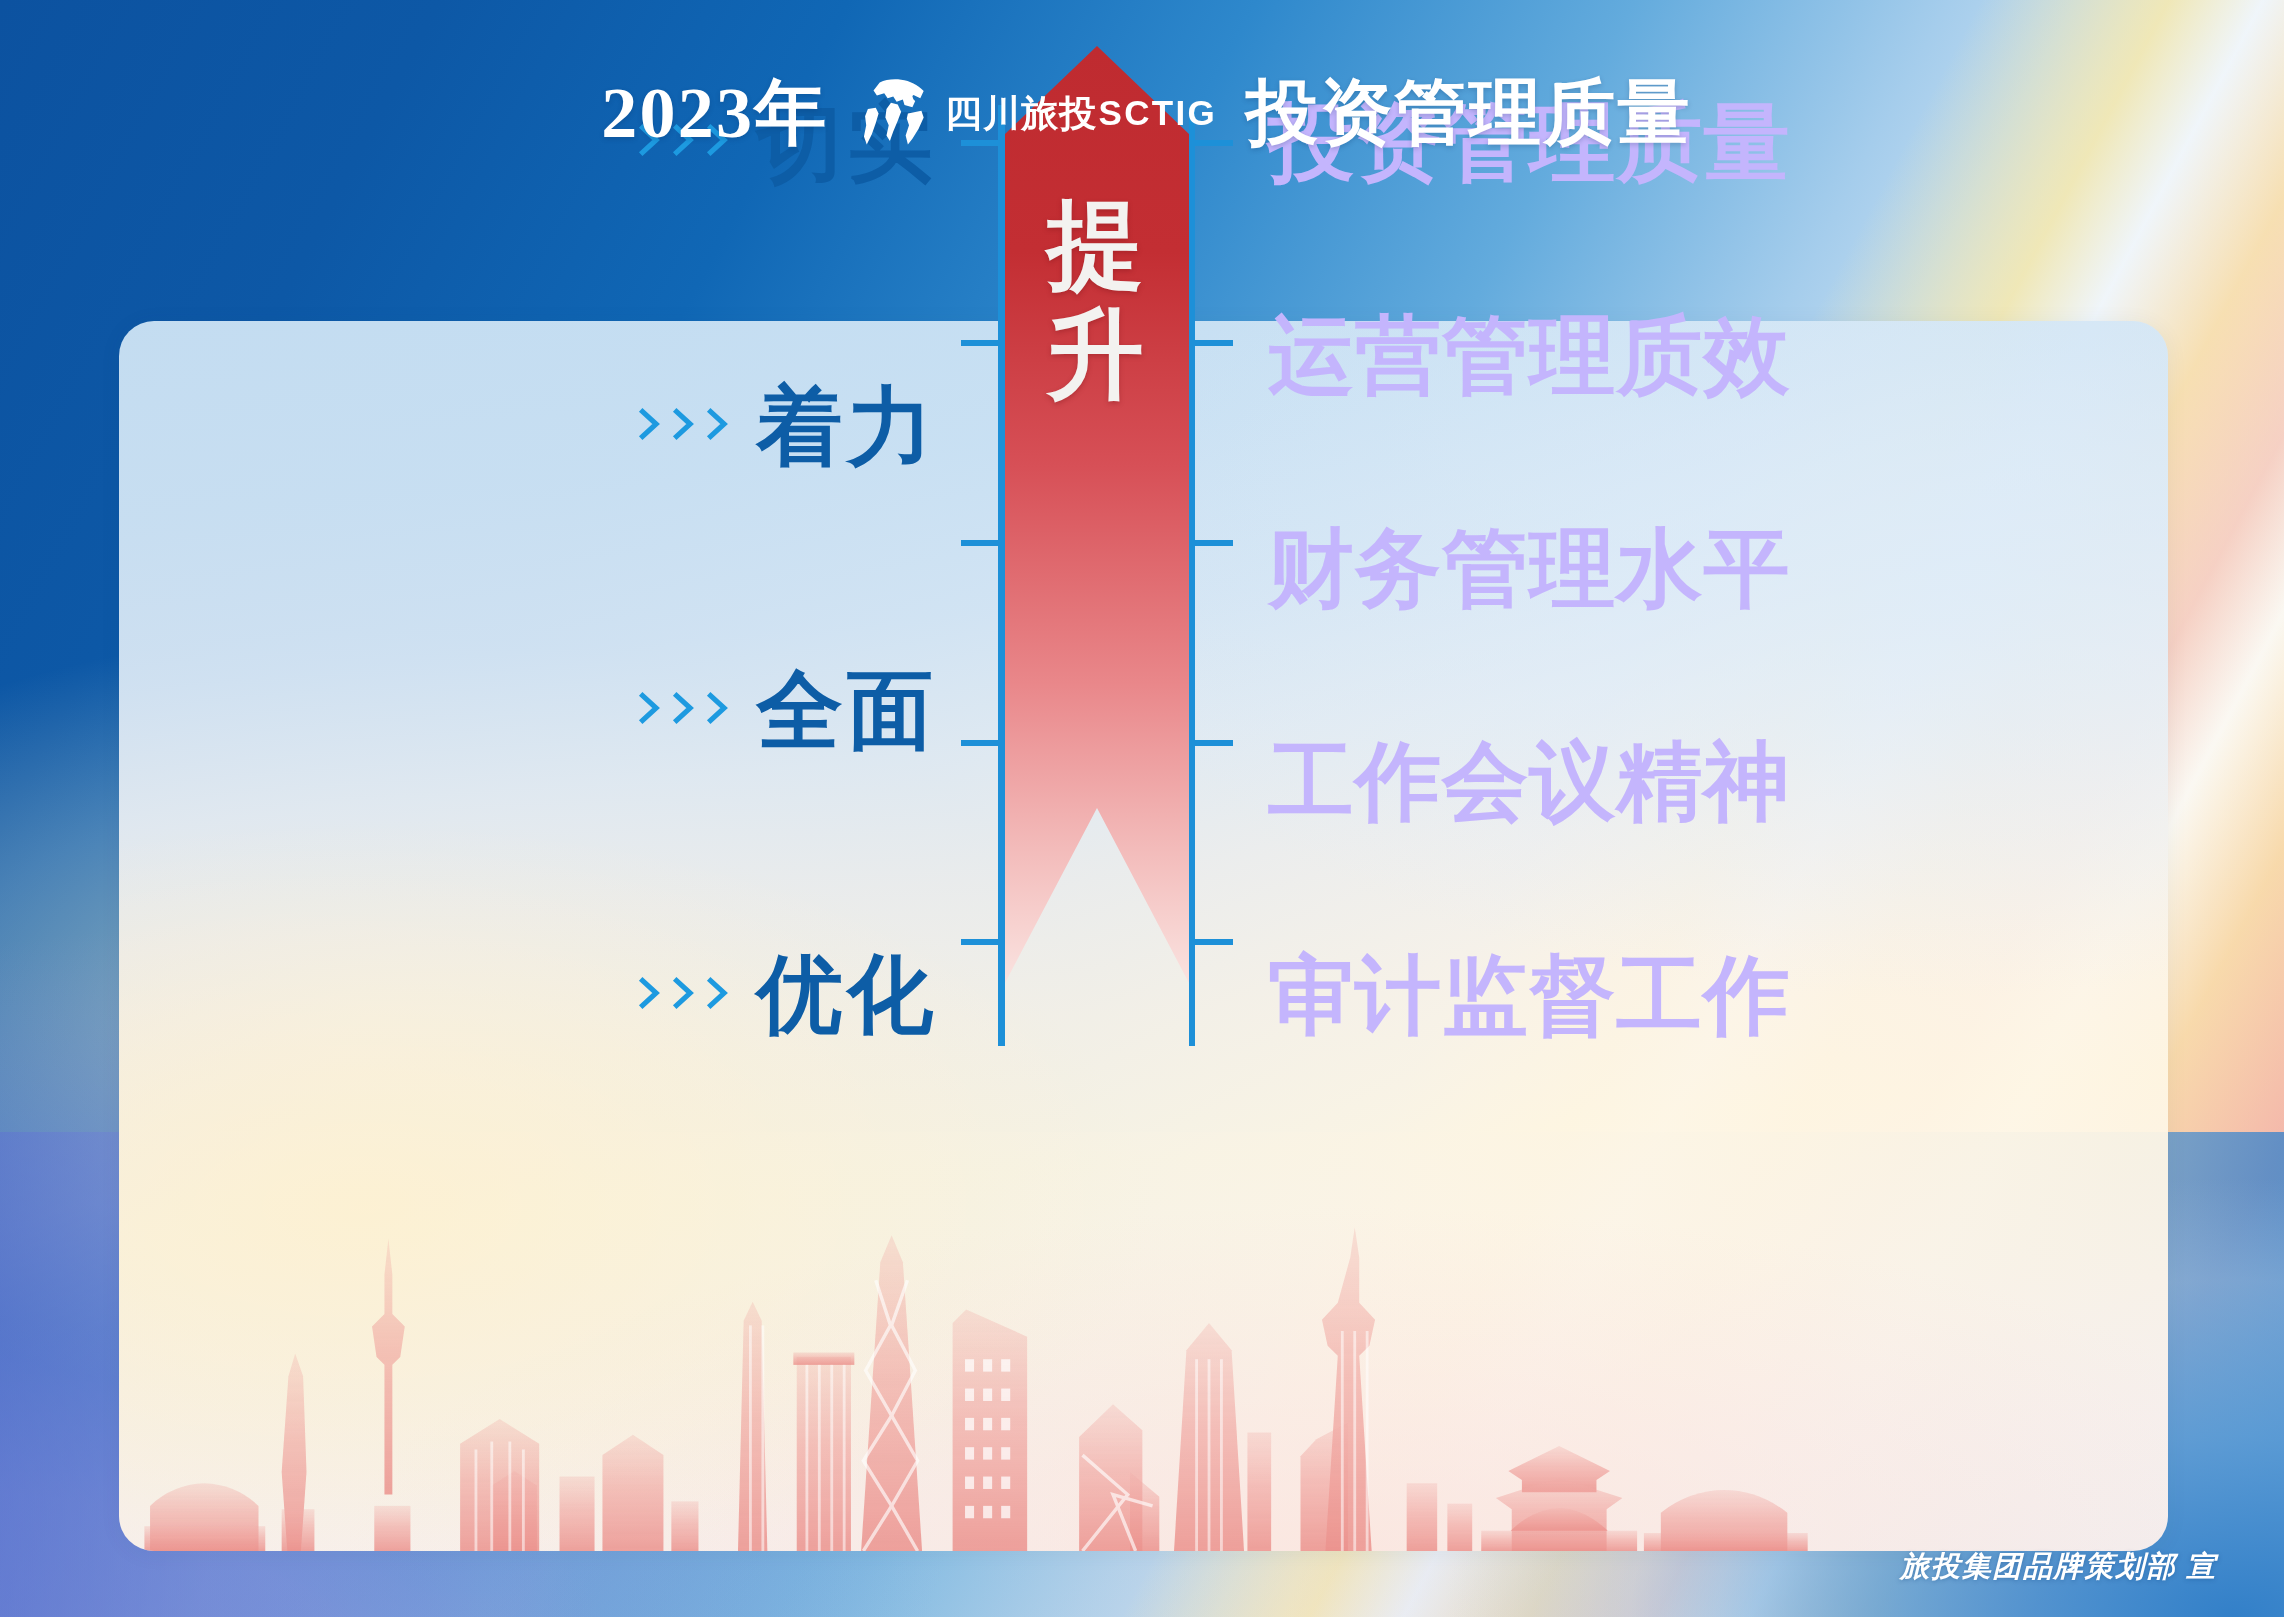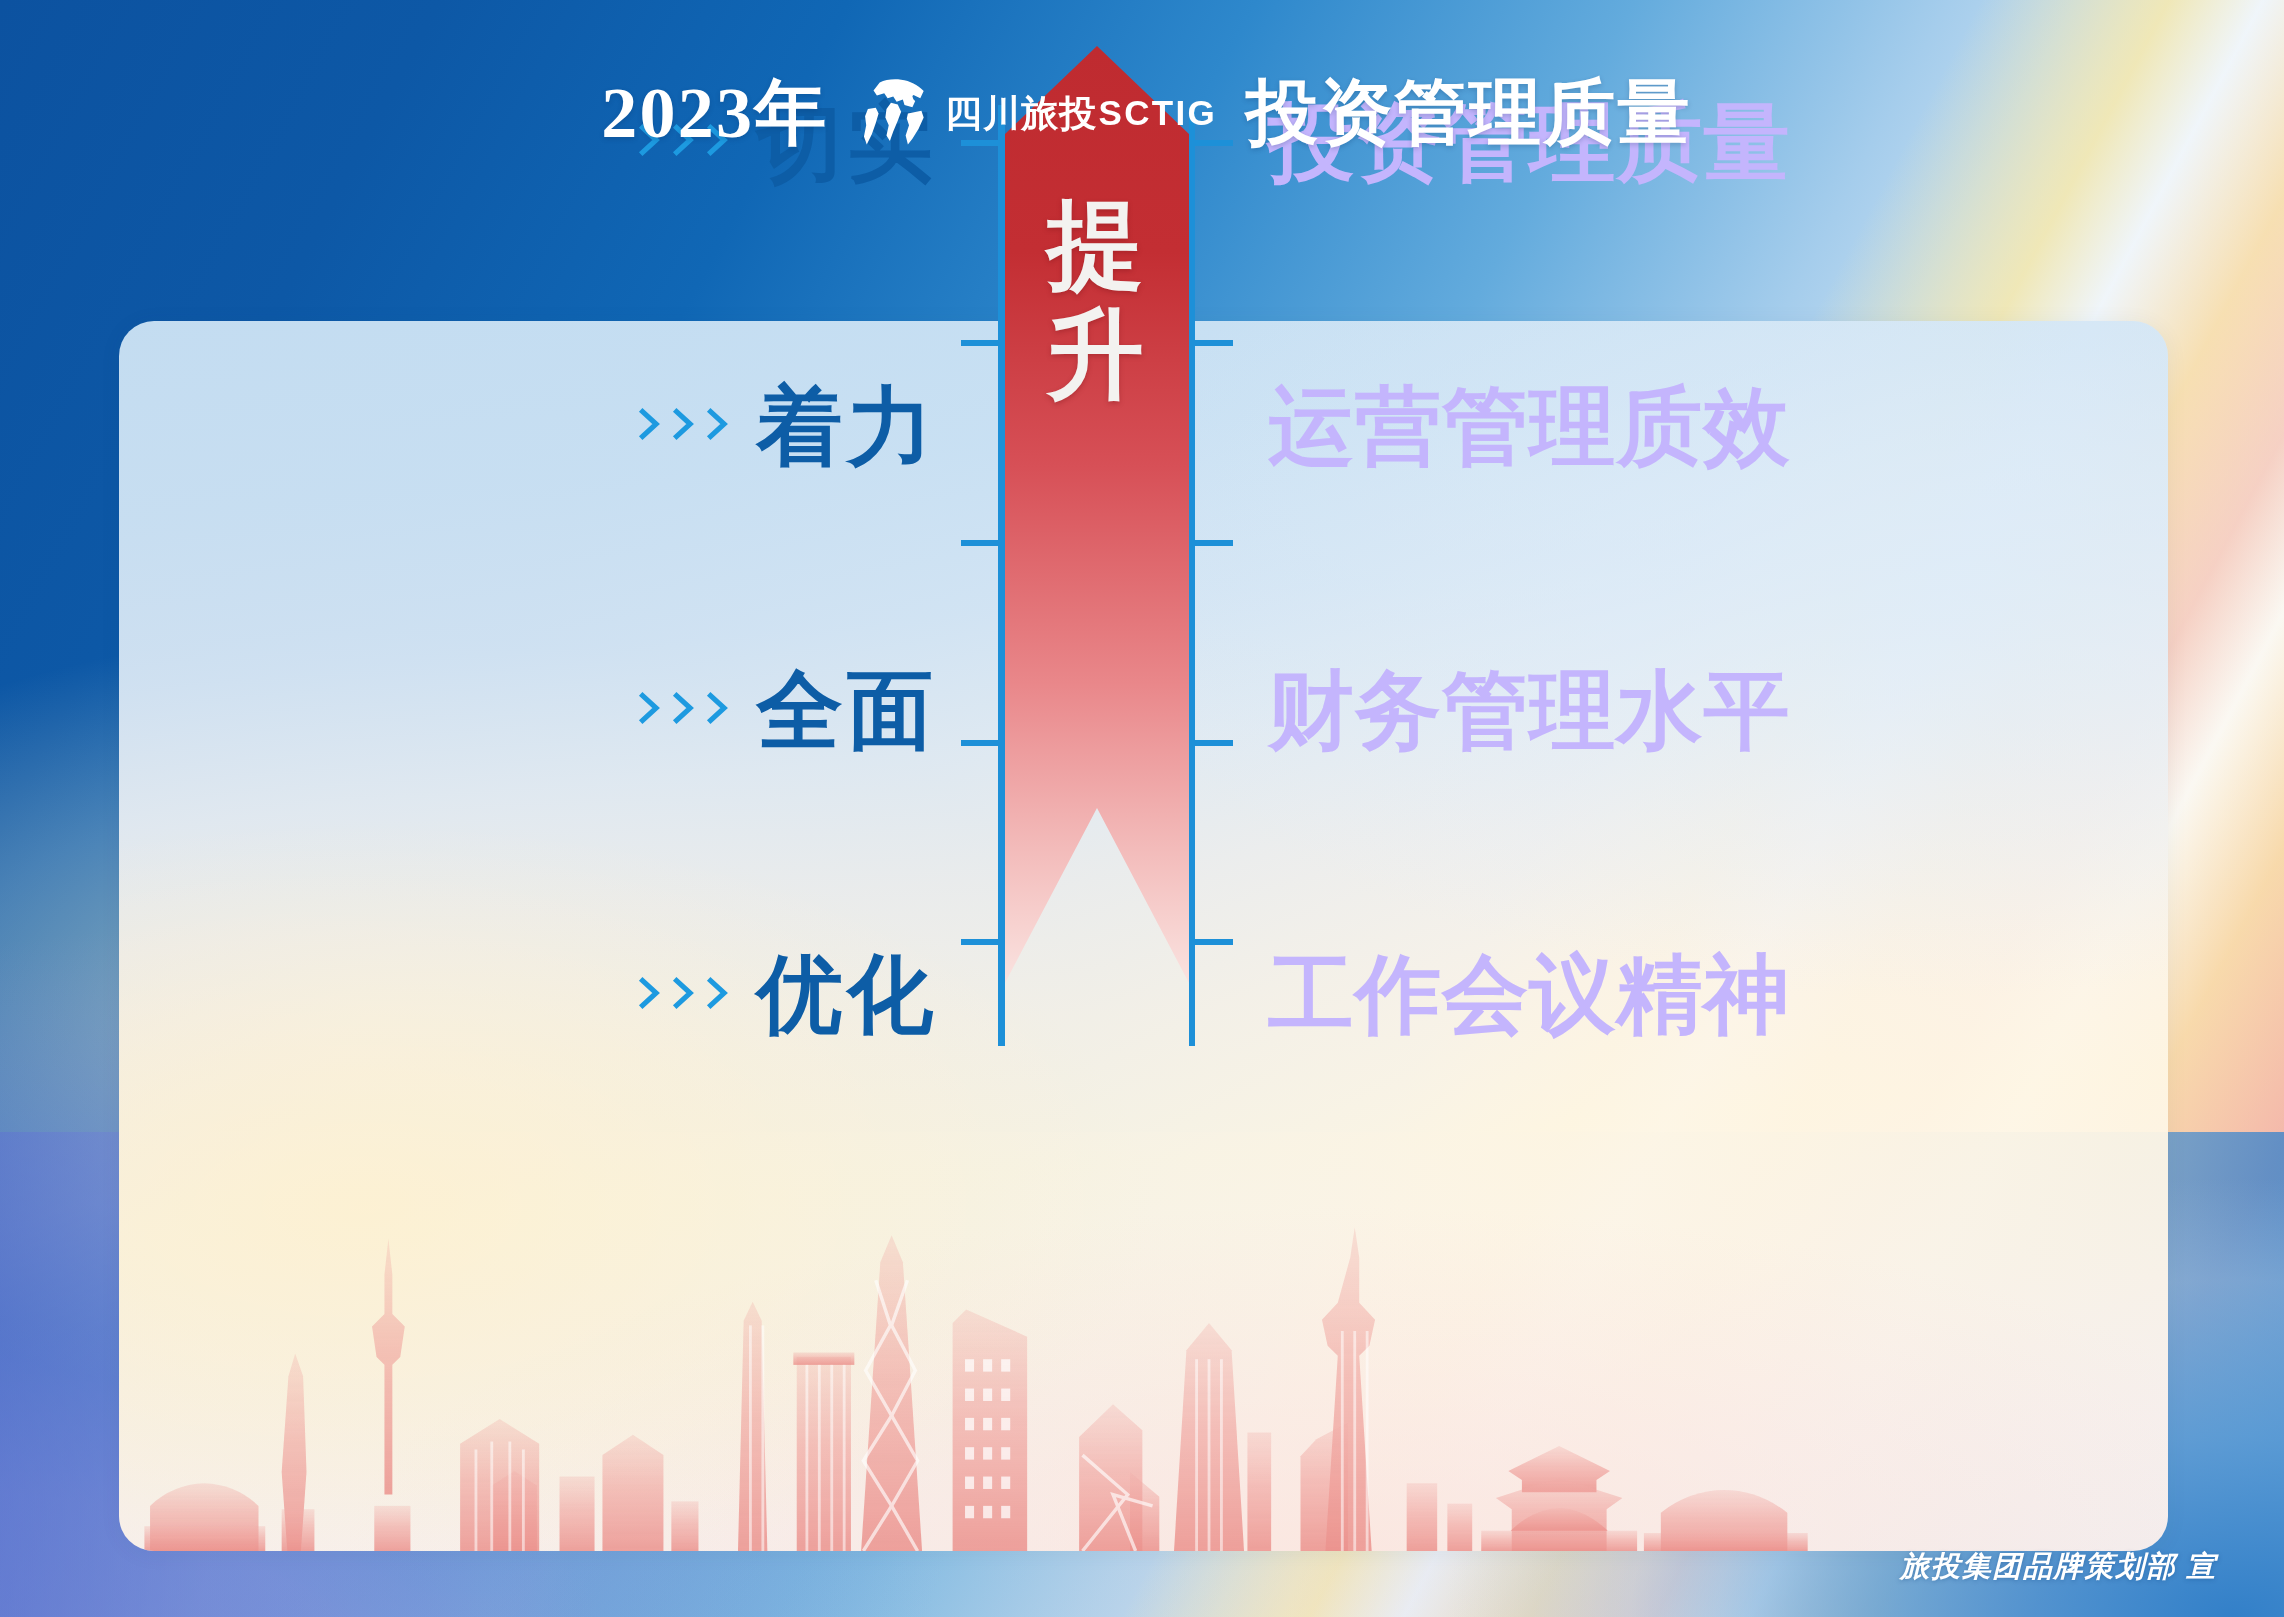--- a/index.html
+++ b/index.html
@@ -484,20 +484,23 @@
       </div>
       <div class="row-right">
         <span class="phrase">运营管理质效</span>
       </div>
       <div class="row-right">
         <span class="phrase">财务管理水平</span>
       </div>
       <div class="row-right">
         <span class="phrase">工作会议精神</span>
       </div>
+      <div class="row-right">
+        <span class="phrase">审计监督工作</span>
+      </div>
     </div>
 
   </div>
 
   <div class="footer">旅投集团品牌策划部  宣</div>
 
 </div>
 
 
 </body></html>

